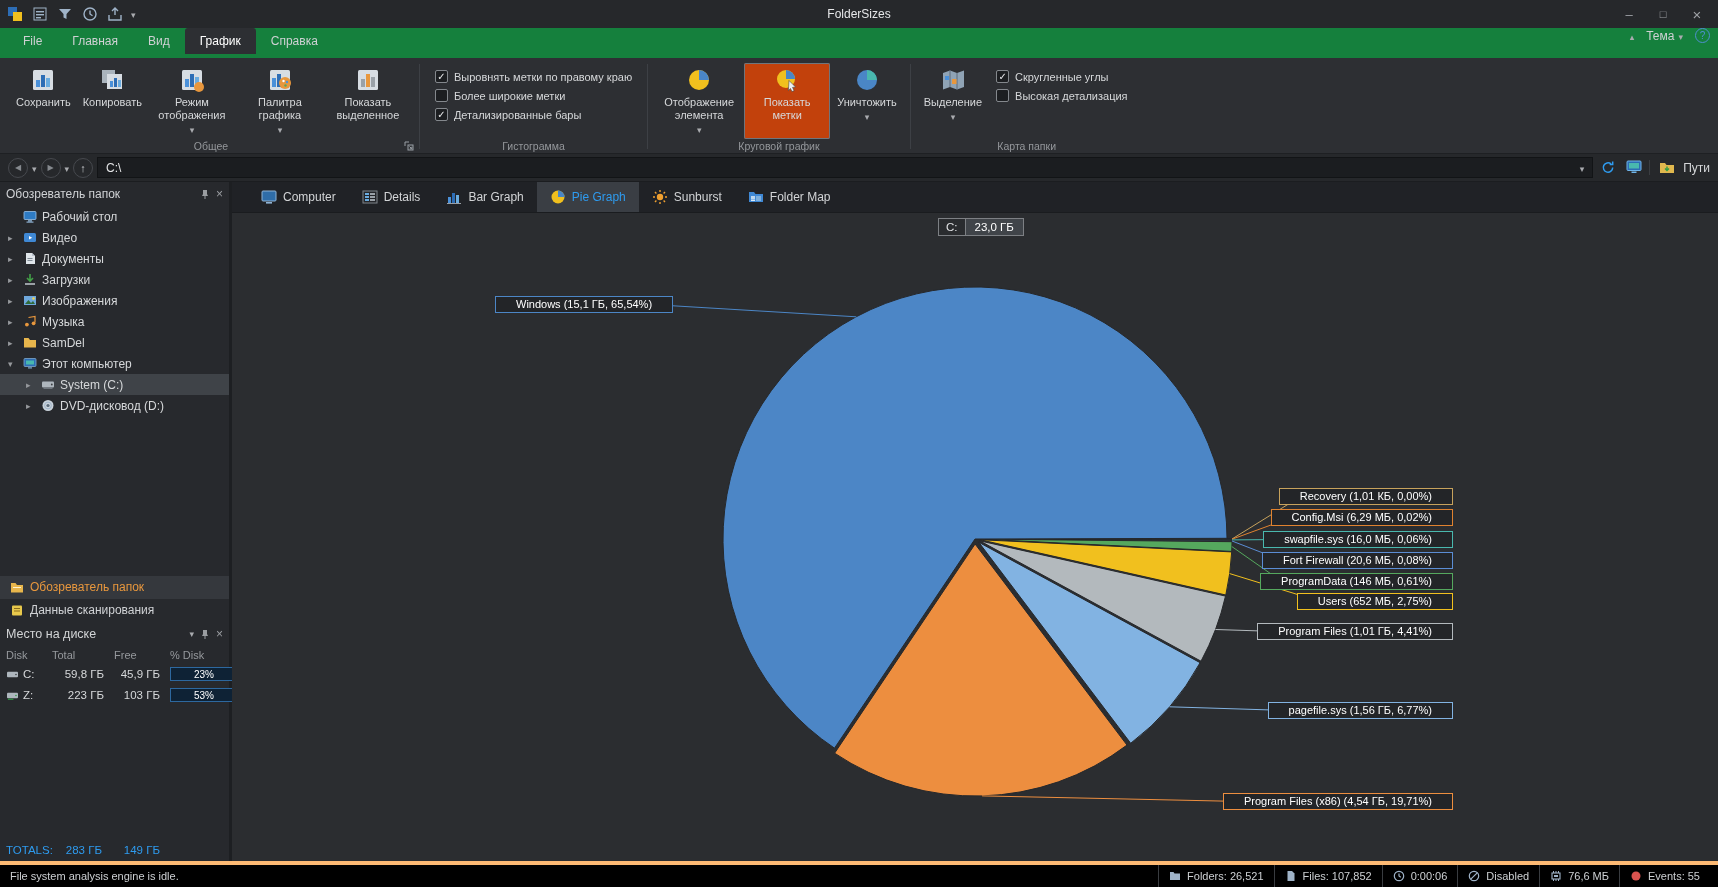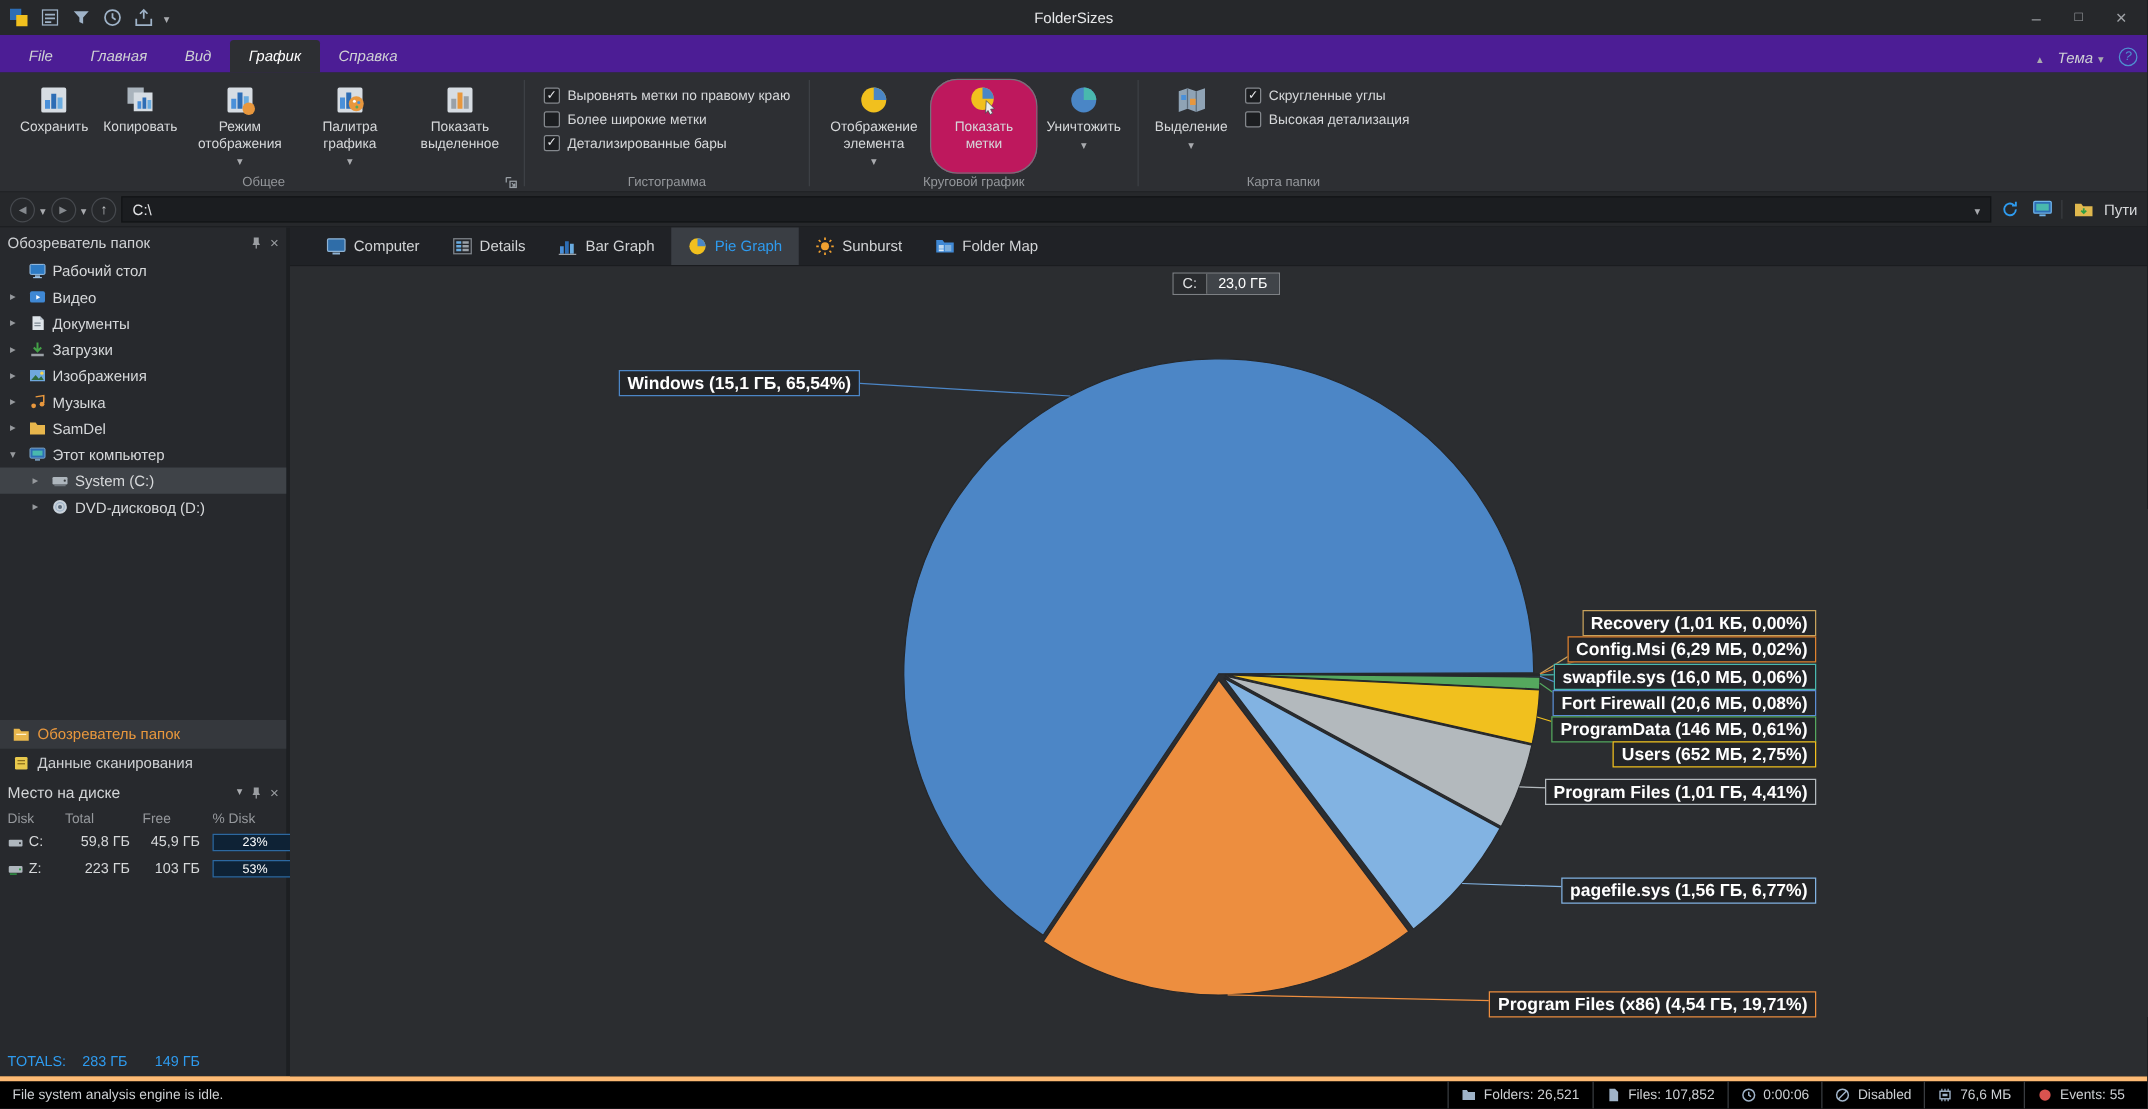--- a/index.html
+++ b/index.html
@@ -14,37 +14,37 @@
   .cdown::before{content:"▾";font-size:9px;color:#a9abaf;}
   .cup::before{content:"▴";font-size:9px;color:#a9abaf;}
   .title{position:absolute;left:0;right:0;text-align:center;font-size:12px;color:#e6e7e9;pointer-events:none;}
   .winctl{margin-left:auto;display:flex;gap:4px;z-index:2;}
   .wbtn{width:30px;height:22px;display:inline-flex;align-items:center;justify-content:center;color:#9fa2a6;font-size:13px;}
   .win-min::before{content:"–";}
   .win-max::before{content:"□";font-size:11px;}
   .win-close::before{content:"×";font-size:15px;}
 
   
-  .rtabs{height:30px;background:#4c1d95;display:flex;align-items:flex-end;padding:0 8px;flex:0 0 auto;font-style:italic;}
+  .rtabs{height:30px;background:#15803d;display:flex;align-items:flex-start;padding:0 8px;flex:0 0 auto;}
   .rtab{padding:6px 15px;font-size:12px;color:#cfd1d4;border-radius:3px 3px 0 0;}
   .rtab.active{background:#2d2f33;color:#ffffff;}
   .rtabs-right{margin-left:auto;display:flex;align-items:center;gap:12px;padding-bottom:5px;}
   .theme-btn{display:flex;align-items:center;gap:4px;color:#cfd1d4;}
   .help-circle{width:15px;height:15px;border-radius:50%;border:1px solid #4f8fd0;color:#4f8fd0;font-size:10px;display:inline-flex;align-items:center;justify-content:center;}
   .help-circle::before{content:"?";}
 
   
   .ribbon{height:96px;background:#2d2f33;display:flex;align-items:stretch;padding:2px 4px 0;flex:0 0 auto;border-bottom:1px solid #1e2023;}
   .rgroup{position:relative;display:flex;align-items:flex-start;padding:3px 6px 15px;}
   .gsep{width:1px;background:#3d4045;margin:4px 1px 4px 1px;}
   .glabel{position:absolute;bottom:1px;left:0;right:0;text-align:center;font-size:10.5px;color:#94979b;}
   .bb{display:flex;flex-direction:column;align-items:center;padding:4px 5px 2px;margin:0 1px;border-radius:2px;max-width:86px;min-width:56px;text-align:center;font-size:11px;line-height:1.2;color:#d6d8da;height:76px;}
   .bb .bicon{margin-bottom:3px;display:inline-flex;}
   .bb .bicon svg{width:26px;height:26px;}
-  .bb.active{background:#be185d;box-shadow:inset 0 0 0 1px #70757c;border-radius:22px;}
+  .bb.active{background:#c2410c;box-shadow:inset 0 0 0 1px #70757c;}
   .blabel{display:inline;}
   .bb .cdown{margin-top:1px;}
   .cbcol{display:flex;flex-direction:column;gap:6px;padding:7px 8px 0;}
   .cb{display:flex;align-items:center;gap:6px;font-size:11px;color:#d6d8da;white-space:nowrap;}
   .cb .box{width:13px;height:13px;background:#1c1e21;border:1px solid #84888d;border-radius:2px;display:inline-flex;align-items:center;justify-content:center;font-size:10px;color:#e9eaec;flex:0 0 auto;}
   .cb .box::after{content:"✓";visibility:hidden;}
   .cb.checked .box::after{visibility:visible;}
   .launcher{position:absolute;right:4px;bottom:2px;display:inline-flex;}
   .launcher svg{width:10px;height:10px;}
 
@@ -96,21 +96,21 @@
   .totals .tl{width:48px;}
   .totals .tv{width:58px;text-align:right;padding-right:10px;}
 
   .content{flex:1;display:flex;flex-direction:column;min-width:0;}
   .ctabs{height:31px;background:#202226;display:flex;align-items:stretch;padding-left:16px;flex:0 0 auto;border-bottom:1px solid #1a1c1f;}
   .ctab{display:flex;align-items:center;gap:6px;padding:0 13px;font-size:12px;color:#d2d4d6;}
   .ctab svg{width:16px;height:16px;}
   .ctab.active{background:#3a3e44;color:#2e9bef;}
   .chart{position:relative;flex:1;background:#2b2d30;overflow:hidden;}
   .chart svg.piecanvas{position:absolute;left:0;top:0;}
-  .pie-label{position:absolute;background:#232528;border:1px solid #888;color:#ffffff;font-size:14px;font-weight:bold;padding:1px 6px 2px;white-space:nowrap;z-index:2;}
+  .pie-label{position:absolute;background:#232528;border:1px solid #888;color:#ffffff;font-size:11px;font-weight:normal;padding:1px 20px 2px;white-space:nowrap;z-index:2;}
   .size-badge{position:absolute;left:706px;top:5px;display:flex;border:1px solid #7d8084;z-index:2;font-size:11.5px;}
   .size-badge .drive{background:#2a2c2f;padding:2px 7px;border-right:1px solid #7d8084;color:#e3e4e6;}
   .size-badge .size{background:#404449;padding:2px 9px;color:#ffffff;}
 
   
   .statusbar{height:26px;background:#000000;border-top:4px solid #fdba74;display:flex;align-items:center;padding:0 8px;flex:0 0 auto;font-size:11px;color:#cdd0d3;}
   .sleft{padding-left:2px;}
   .sitems{margin-left:auto;display:flex;align-items:stretch;height:100%;}
   .sitem{display:flex;align-items:center;gap:6px;padding:0 10px;border-left:1px solid #393c40;}
   .sitem svg{width:12px;height:12px;}

